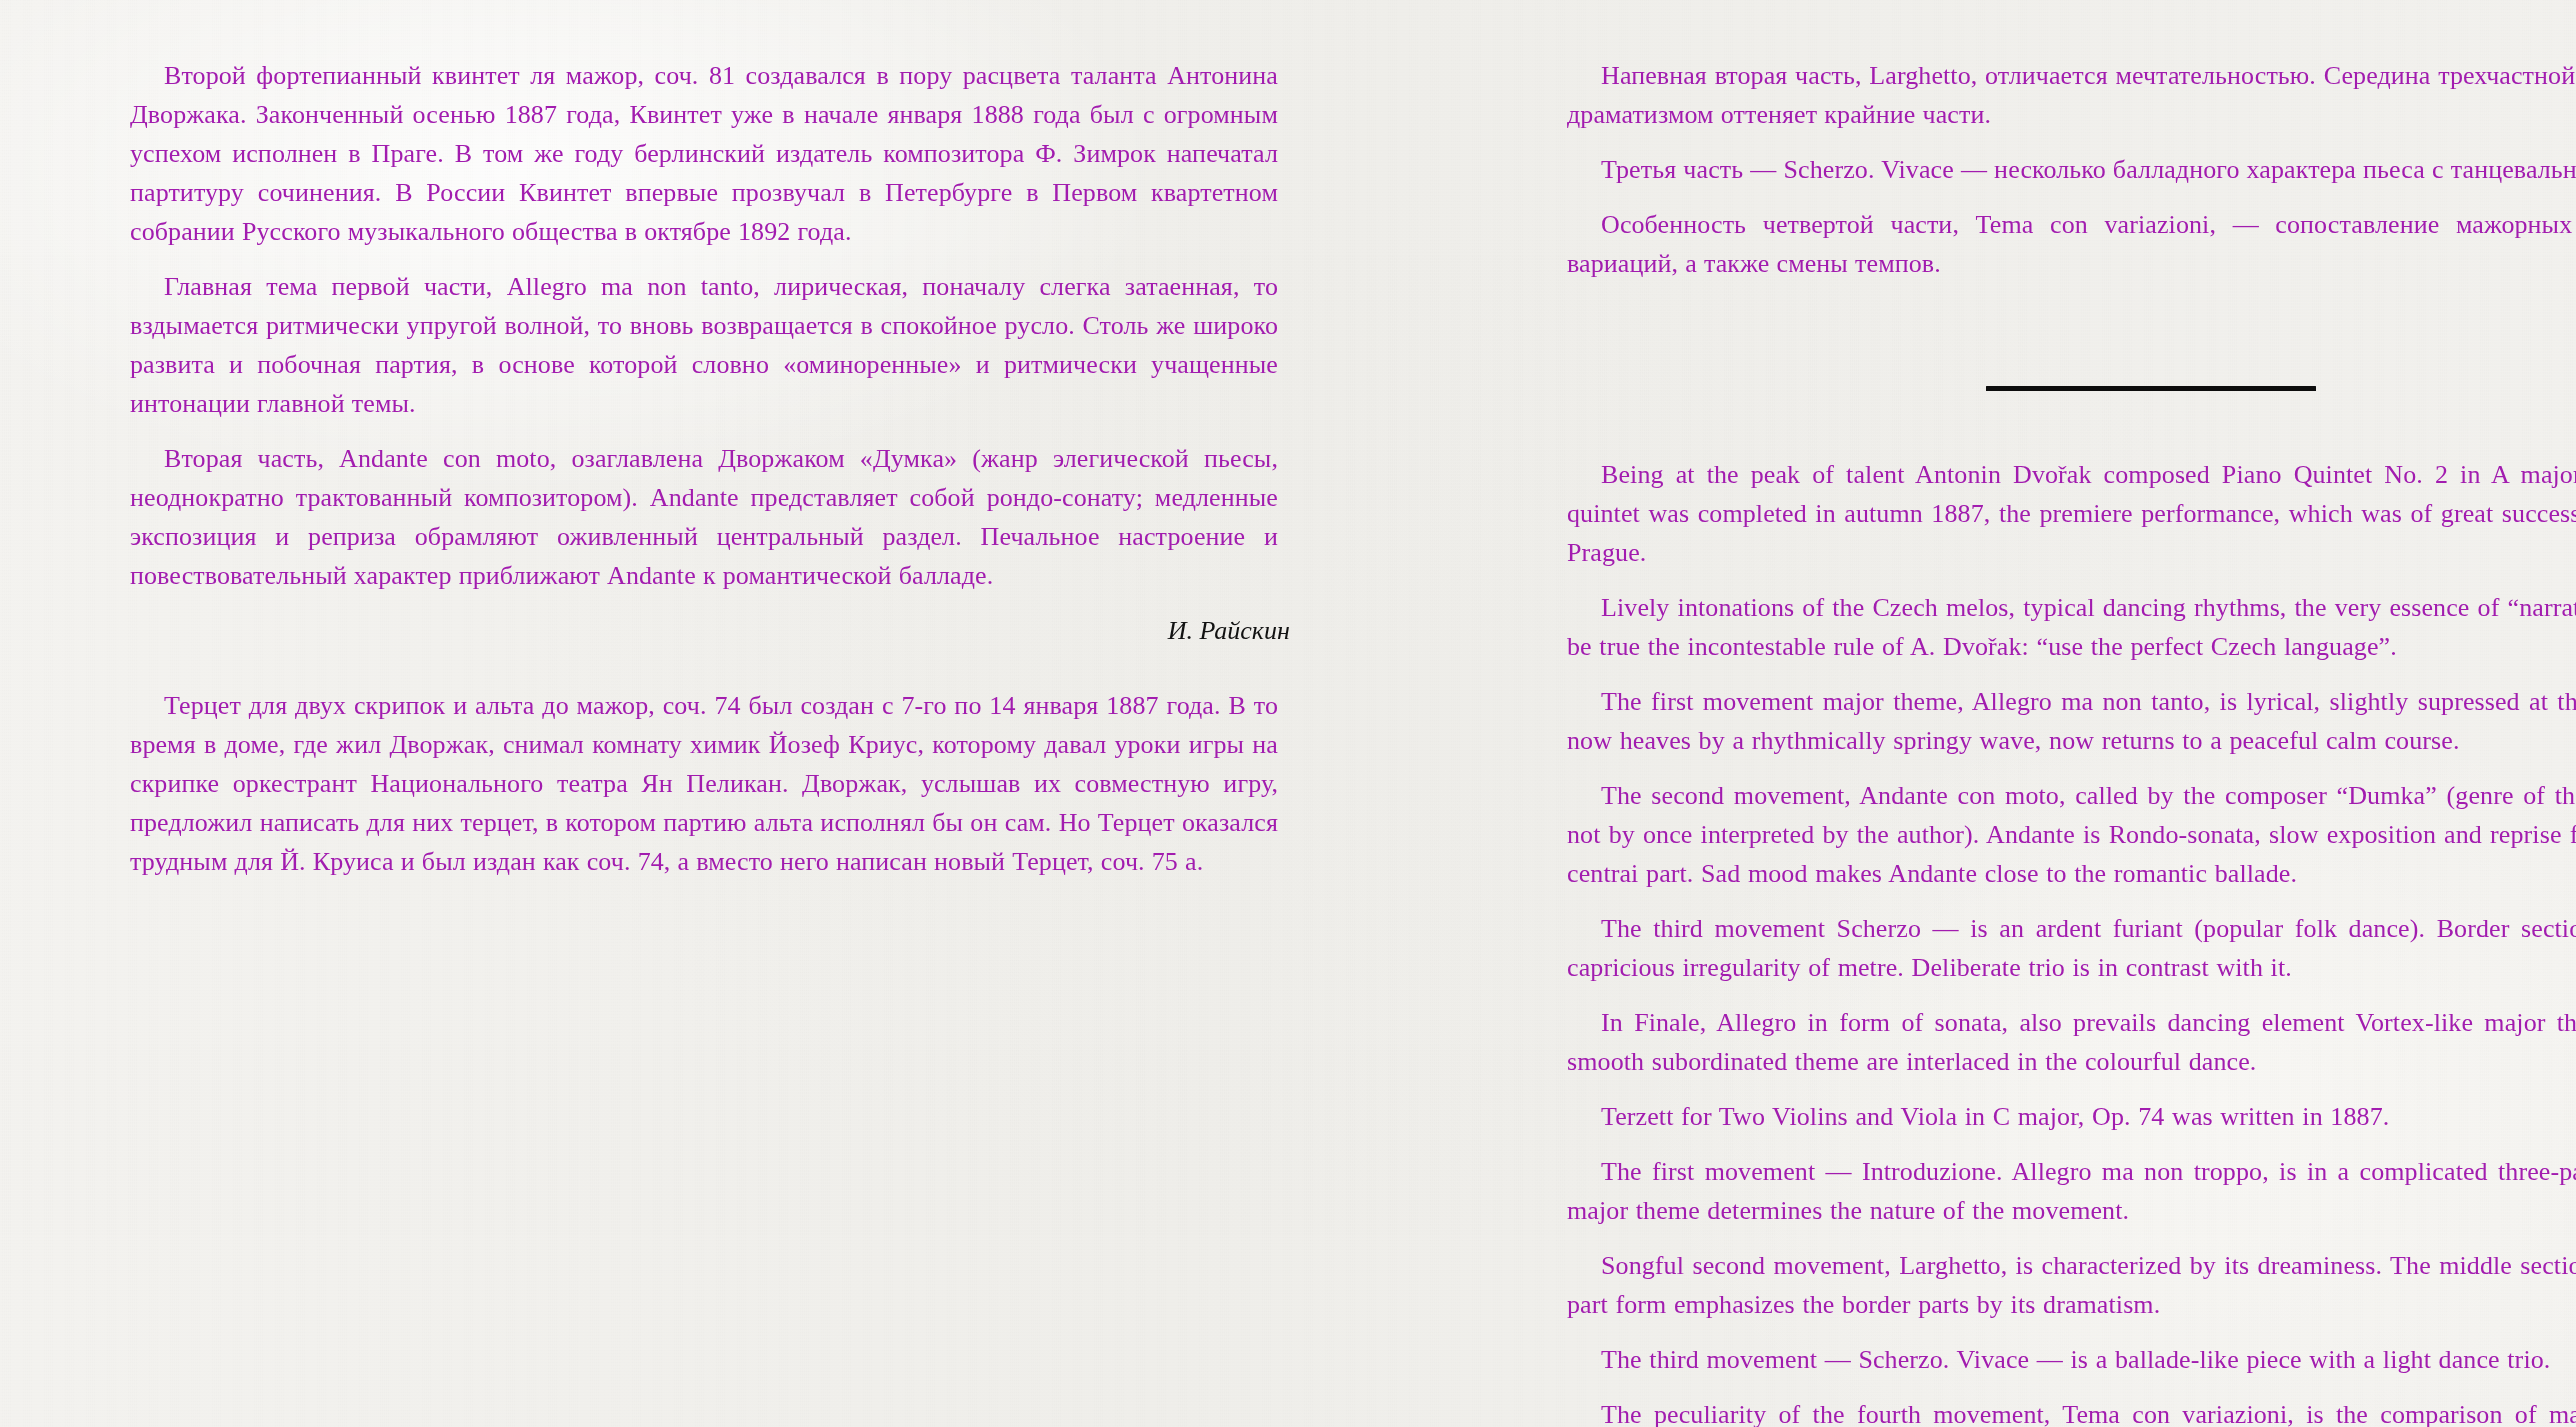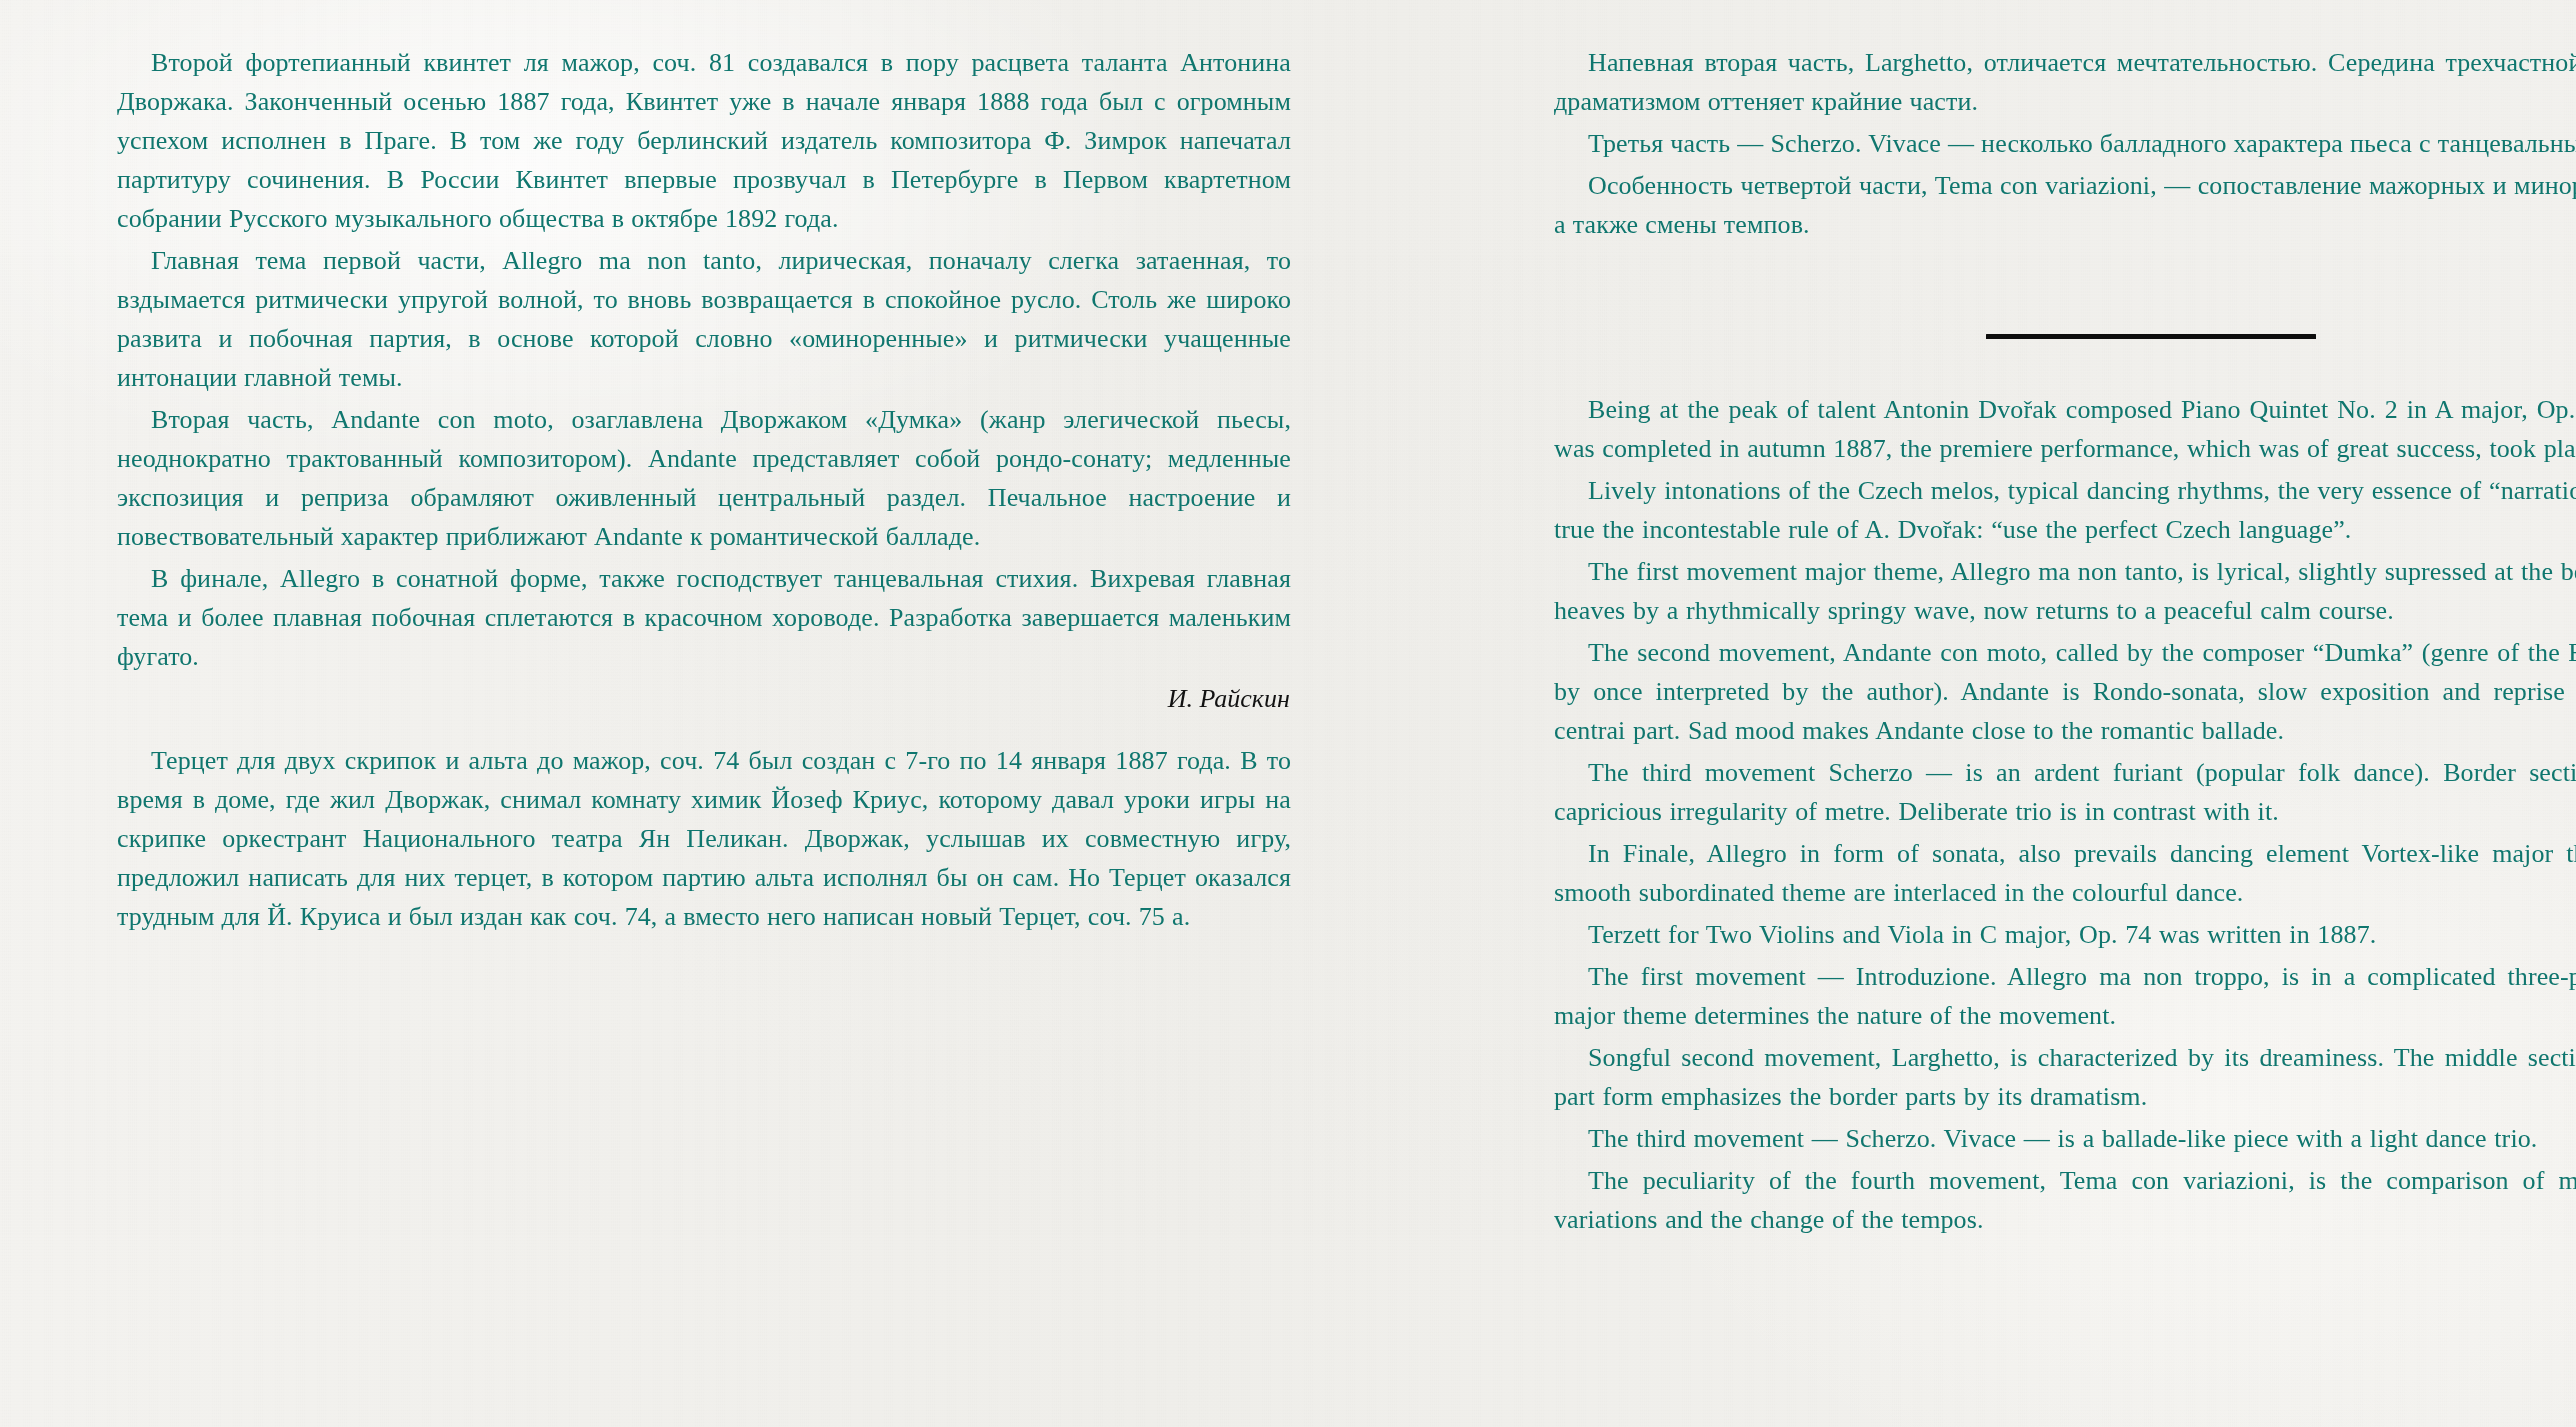--- a/index.html
+++ b/index.html
@@ -47,28 +47,28 @@
   .column {
     position: absolute;
     top: 0;
   }
   #left-column  { left: 114px;  width: 1180px; }
   #right-column { left: 1551px; width: 1200px; }
 
   .article { margin: 0; }
 
   p.para {
-    margin: 3px;
+    margin: 16px;
     text-align: justify;
     text-indent: 34px;
     font-size: 26px;
     line-height: 39px;
     letter-spacing: 0.1px;
     word-spacing: 0.5px;
-    color: #0f766e;
+    color: #a21caf;
     -webkit-font-smoothing: none;
   }
 
   
   .ru p.para {
     font-size: 26px;
     line-height: 39px;
     transform-origin: left top;
   }
 
@@ -116,21 +116,20 @@
 <div id="content">
 
   <div class="column ru" id="left-column">
 
     <div class="spacer-top"></div>
 
     <div class="article">
       <p class="para">Второй фортепианный квинтет ля мажор, соч. 81 создавался в пору расцвета таланта Антонина Дворжака. Законченный осенью 1887 года, Квинтет уже в начале января 1888 года был с огромным успехом исполнен в Праге. В том же году берлинский издатель композитора Ф. Зимрок напечатал партитуру сочинения. В России Квинтет впервые прозвучал в Петербурге в Первом квартетном собрании Русского музыкального общества в октябре 1892 года.</p>
       <p class="para">Главная тема первой части, Allegro ma non tanto, лирическая, поначалу слегка затаенная, то вздымается ритмически упругой волной, то вновь возвращается в спокойное русло. Столь же широко развита и побочная партия, в основе которой словно «оминоренные» и ритмически учащенные интонации главной темы.</p>
       <p class="para">Вторая часть, Andante con moto, озаглавлена Дворжаком «Думка» (жанр элегической пьесы, неоднократно трактованный композитором). Andante представляет собой рондо-сонату; медленные экспозиция и реприза обрамляют оживленный центральный раздел. Печальное настроение и повествовательный характер приближают Andante к романтической балладе.</p>
-      <p class="para">В финале, Allegro в сонатной форме, также господствует танцевальная стихия. Вихревая главная тема и более плавная побочная сплетаются в красочном хороводе. Разработка завершается маленьким фугато.</p>
       <p class="signature">И. Райскин</p>
     </div>
 
     <div class="gap-small"></div>
 
     <div class="article">
       <p class="para">Терцет для двух скрипок и альта до мажор, соч. 74 был создан с 7-го по 14 января 1887 года. В то время в доме, где жил Дворжак, снимал комнату химик Йозеф Криус, которому давал уроки игры на скрипке оркестрант Национального театра Ян Пеликан. Дворжак, услышав их совместную игру, предложил написать для них терцет, в котором партию альта исполнял бы он сам. Но Терцет оказался трудным для Й. Круиса и был издан как соч. 74, а вместо него написан новый Терцет, соч. 75 а.</p>
     </div>
 
   </div>

